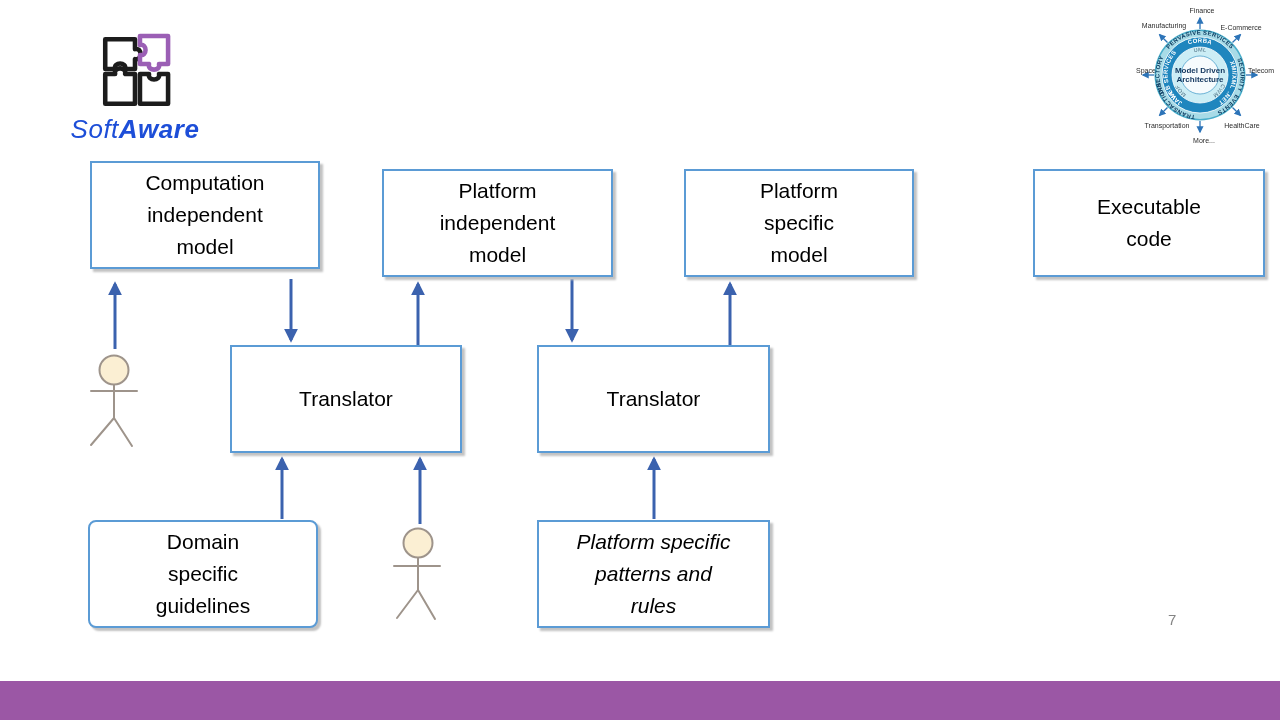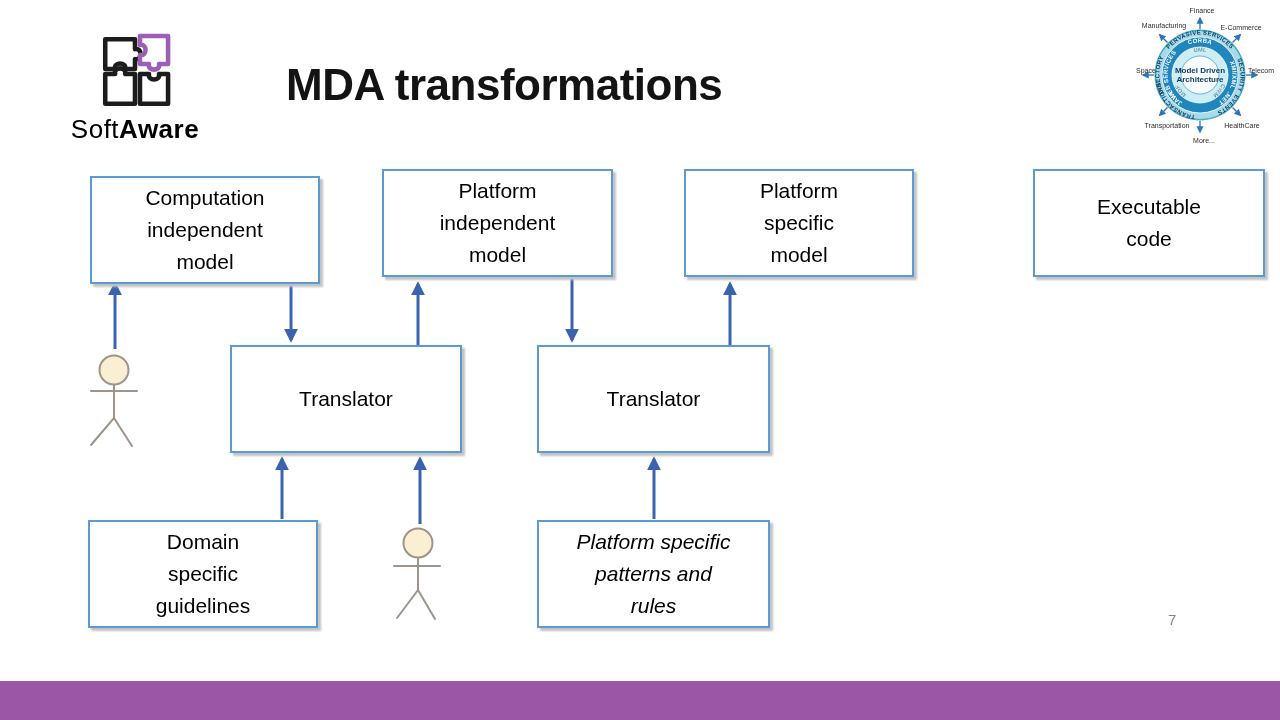--- a/index.html
+++ b/index.html
@@ -3,21 +3,21 @@
 <meta charset="utf-8">
 <style>
   html,body{margin:0;padding:0;background:#e8e8e8;}
   .slide{
     position:relative;width:1280px;height:720px;background:#ffffff;
     overflow:hidden;font-family:"Liberation Sans",sans-serif;
   }
   
   .brand{position:absolute;left:50px;top:26px;width:170px;text-align:center;}
   .brand svg{display:block;margin:0 auto;}
-  .brand-text{font-size:26px;letter-spacing:.5px;color:#000000;margin-top:2px;}
+  .brand-text{font-size:26px;letter-spacing:.5px;color:#1d4ed8;margin-top:2px;font-style:italic;}
   .brand-text b{font-weight:700;}
   .page-title{
     position:absolute;left:286px;top:60px;margin:0;
     font-size:44px;font-weight:700;color:#131313;letter-spacing:-.5px;
   }
   .mda-badge{position:absolute;left:1120px;top:0;}
   .mda-badge text{font-family:"Liberation Sans",sans-serif;}
   .spoke-label{font-size:7px;fill:#2b2b2b;}
   .ring-outer-label{font-size:6px;font-weight:700;fill:#0e3e63;letter-spacing:.3px;}
   .ring-mid-label{font-size:6px;font-weight:700;fill:#ffffff;letter-spacing:.3px;}
@@ -46,21 +46,20 @@
       <g fill="#ffffff" stroke-width="5.5" stroke-linejoin="round" stroke-linecap="round">
         <path d="M16,16 h36 v12 c9,-2.5 9,14.5 0,12 v12 h-12 c2.5,-9 -14.5,-9 -12,0 h-12 z" stroke="#1c1c1c"></path>
         <path d="M58,12 h34 v34 h-11 c2.5,9 -14.5,9 -12,0 h-11 v-11 c9,2.5 9,-14.5 0,-12 v-11 z" stroke="#9B5FB5"></path>
         <path d="M16,58 h12 c-2.5,-9 14.5,-9 12,0 h12 v36 h-36 z" stroke="#1c1c1c"></path>
         <path d="M58,58 h11 c-2.5,9 14.5,9 12,0 h11 v36 h-34 z" stroke="#1c1c1c"></path>
       </g>
     </svg>
     <div class="brand-text"><span>Soft</span><b>Aware</b></div>
   </div>
 
-  <h1 class="page-title">MDA transformations</h1>
 
   <svg class="mda-badge" width="158" height="152" viewBox="0 0 158 152">
     <defs>
       <marker id="ah2" viewBox="0 0 10 10" refX="8" refY="5" markerWidth="5.5" markerHeight="5.5" orient="auto-start-reverse">
         <path d="M0,0 L10,5 L0,10 z" fill="#2D74B8"></path>
       </marker>
       <path id="ringO" d="M80,115.5 A40.5,40.5 0 1 1 80,34.5 A40.5,40.5 0 1 1 80,115.5" pathLength="100" fill="none"></path>
       <path id="ringM" d="M80,107.5 A32.5,32.5 0 1 1 80,42.5 A32.5,32.5 0 1 1 80,107.5" pathLength="100" fill="none"></path>
       <path id="ringI" d="M80,98.5 A23.5,23.5 0 1 1 80,51.5 A23.5,23.5 0 1 1 80,98.5" pathLength="100" fill="none"></path>
     </defs>
@@ -136,21 +135,21 @@
     </g>
     <g stroke="#9E948B" stroke-width="2" stroke-linecap="round">
       <circle cx="418" cy="543" r="14.5" fill="#FBEFD3"></circle>
       <line x1="418" y1="558" x2="418" y2="590"></line>
       <line x1="394" y1="566" x2="440" y2="566"></line>
       <line x1="418" y1="590" x2="397" y2="618"></line>
       <line x1="418" y1="590" x2="435" y2="619"></line>
     </g>
   </svg>
 
-  <div class="bx" style="left:90px;top:176px;width:226px;">
+  <div class="bx" style="left:90px;top:161px;width:226px;">
       <span>Computation
 independent
 model</span>
     </div>
   <div class="bx" style="left:382px;top:169px;width:227px;">
       <span>Platform
 independent
 model</span>
     </div>
   <div class="bx" style="left:684px;top:169px;width:226px;">
@@ -163,21 +162,21 @@
 code</span>
     </div>
 
   <div class="bx" style="left:230px;top:345px;width:228px;">
       <span>Translator</span>
     </div>
   <div class="bx" style="left:537px;top:345px;width:229px;">
       <span>Translator</span>
     </div>
 
-  <div class="bx" style="left:88px;top:520px;width:226px;">
+  <div class="bx" style="left:88px;top:520px;width:226px;border-radius:8px;">
       <span>Domain
 specific
 guidelines</span>
     </div>
   <div class="bx" style="left:537px;top:520px;width:229px;font-style:italic;">
       <span>Platform specific
 patterns and
 rules</span>
     </div>
 

